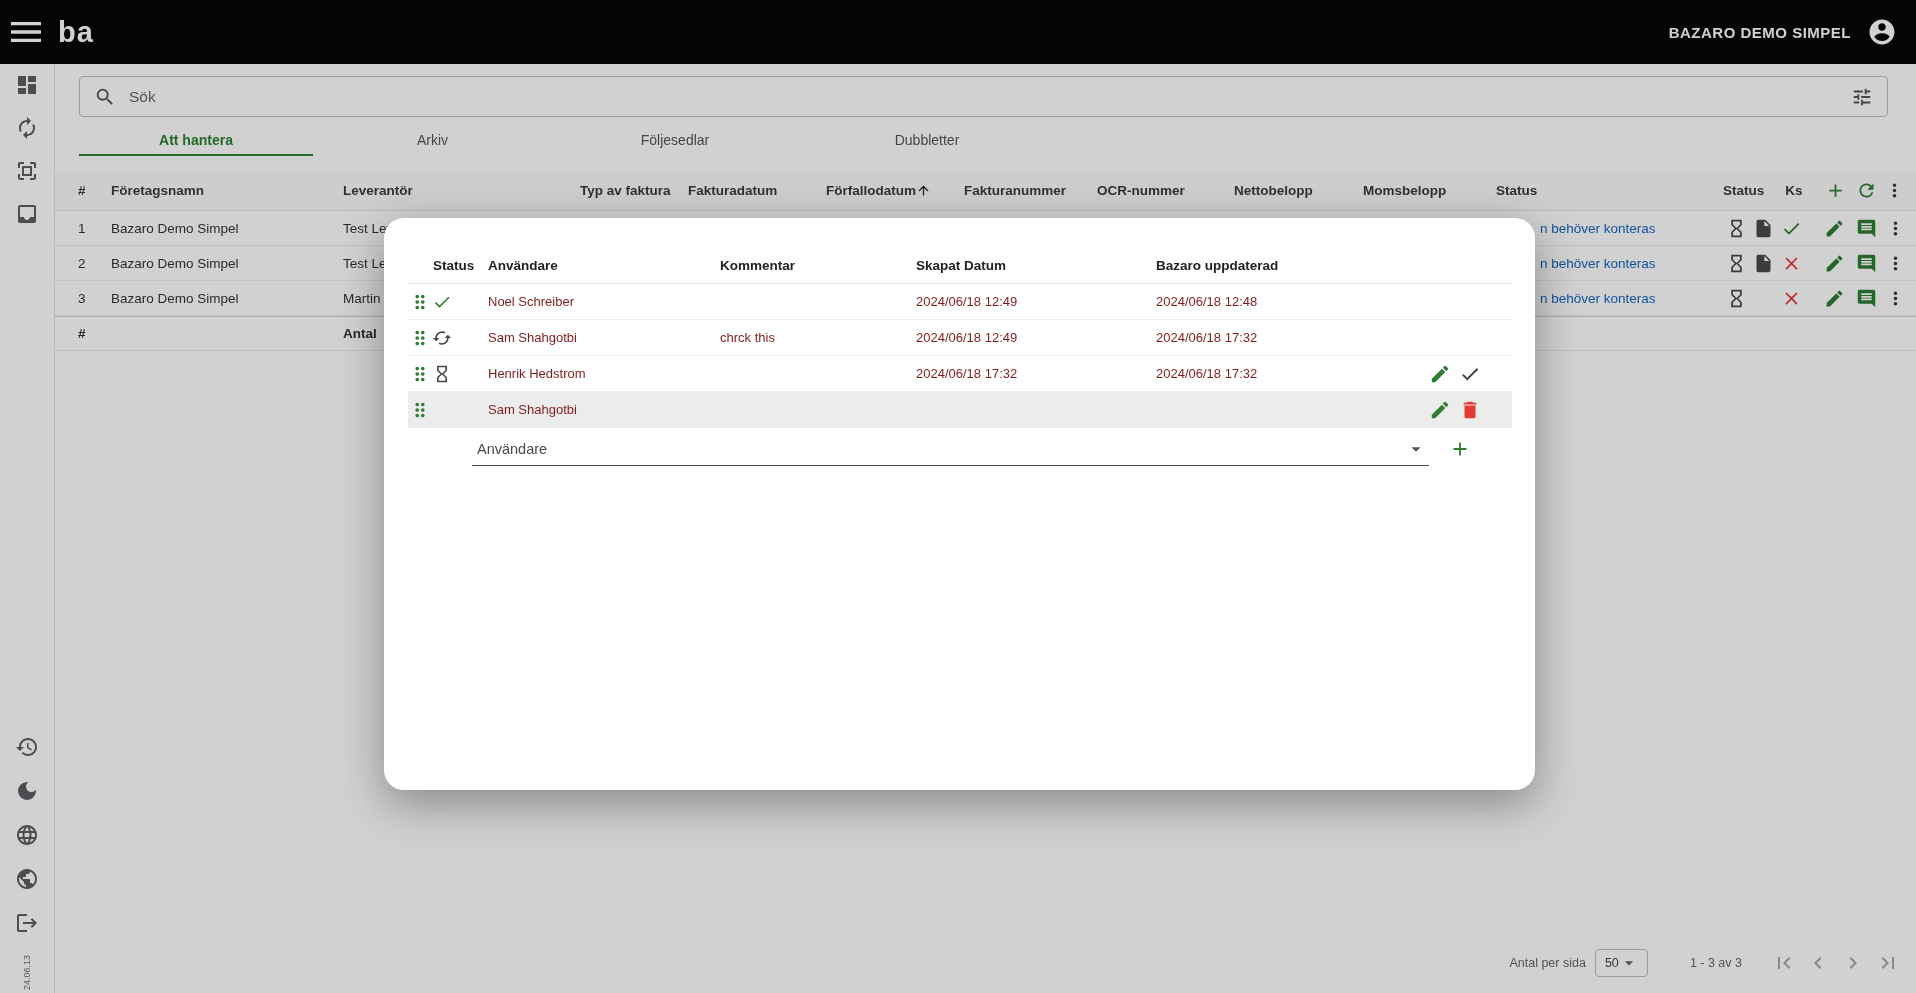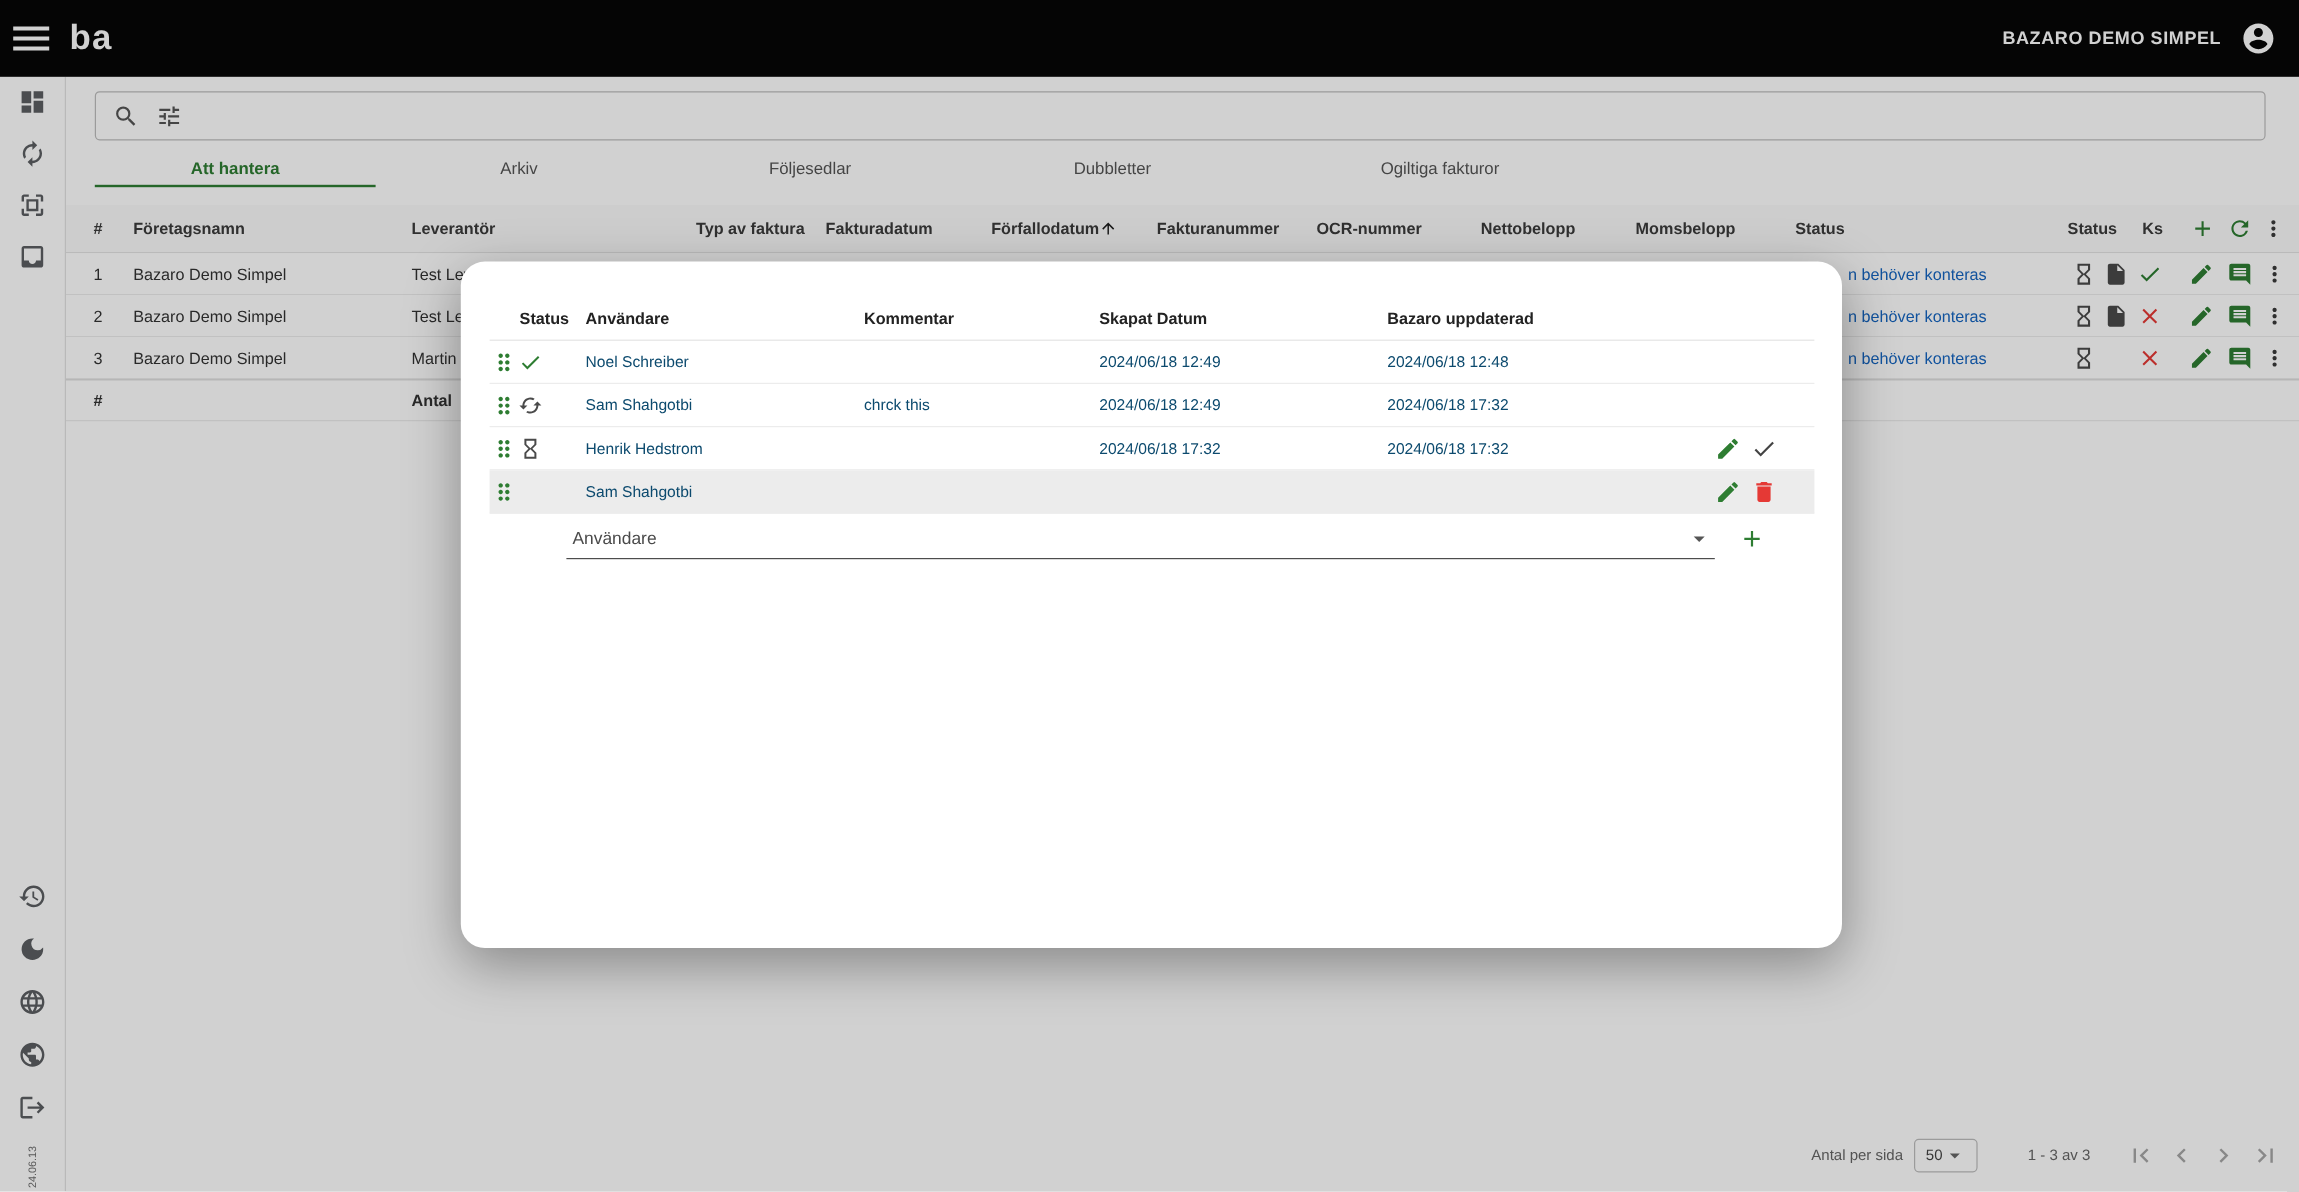--- a/index.html
+++ b/index.html
@@ -70,21 +70,21 @@
   .range-label { margin-left:42px; }
   .pg-btn { width:24px; height:24px; color:#a6a6a6; cursor:pointer; }
   .pg-first{margin-left:30px}.pg-prev{margin-left:10px}.pg-next{margin-left:11px}.pg-last{margin-left:11px}
 
   
   .backdrop { position:absolute; inset:0; background:rgba(0,0,0,.18); z-index:10; }
   .modal { position:absolute; left:384px; top:218px; width:1151px; height:572px; background:#fff; border-radius:20px; box-shadow:0 14px 45px rgba(0,0,0,.35); z-index:20; }
   .m-table { margin:30px 23px 0 24px; }
   .m-header { display:flex; align-items:center; height:36px; font-size:13.5px; font-weight:600; color:#222; border-bottom:1px solid #e4e4e4; }
   .mh-status{margin-left:25px; width:55px}.mh-user{width:232px}.mh-comment{width:196px}.mh-created{width:240px}.mh-updated{width:228px}
-  .m-row { display:flex; align-items:center; height:36px; font-size:13px; color:#0c4a6e; border-bottom:1px solid #ececec; }
+  .m-row { display:flex; align-items:center; height:36px; font-size:13px; color:#7f1d1d; border-bottom:1px solid #ececec; }
   .m-row.selected { background:#ececec; }
   .m-drag { width:24px; color:#2e7d32; cursor:grab; }
   .m-drag .icon, .m-stat .icon { width:20px; height:20px; }
   .m-stat { width:24px; color:#4a4a4a; display:inline-flex; }
   .m-user { width:232px; margin-left:32px; }
   .m-comment { width:196px; }
   .m-created { width:240px; }
   .m-updated { width:228px; }
   .m-actions { flex:1; display:flex; justify-content:flex-end; align-items:center; gap:8px; padding-right:31px; }
   .m-actions .icon { width:22px; height:22px; cursor:pointer; }
@@ -170,33 +170,33 @@
     <span class="version">24.06.13</span>
   </div>
 </nav>
 
 <div class="search-bar">
   <span class="icon">
       <svg viewBox="0 0 24 24" xmlns="http://www.w3.org/2000/svg">
         <path d="M15.5 14h-.79l-.28-.27A6.471 6.471 0 0 0 16 9.5 6.5 6.5 0 1 0 9.5 16c1.61 0 3.09-.59 4.23-1.57l.27.28v.79l5 4.99L20.49 19l-4.99-5zm-6 0C7.01 14 5 11.99 5 9.5S7.01 5 9.5 5 14 7.01 14 9.5 11.99 14 9.5 14z" fill="currentColor"></path>
       </svg>
     </span>
+  <input class="search-input" type="text" placeholder="Sök" style="">
   <span class="icon tune-icon">
       <svg viewBox="0 0 24 24" xmlns="http://www.w3.org/2000/svg">
         <path d="M3 17v2h6v-2H3zM3 5v2h10V5H3zm10 16v-2h8v-2h-8v-2h-2v6h2zM7 9v2H3v2h4v2h2V9H7zm14 4v-2H11v2h10zm-6-4h2V7h4V5h-4V3h-2v6z" fill="currentColor"></path>
       </svg>
     </span>
 </div>
 
 <div class="tabs">
   <div class="tab t1 active">Att hantera</div>
   <div class="tab t2">Arkiv</div>
   <div class="tab t3">Följesedlar</div>
   <div class="tab t4">Dubbletter</div>
-  <div class="tab t6">Ogiltiga fakturor</div>
 </div>
 
 <div class="thead">
   <span class="c num">#</span>
   <span class="c company">Företagsnamn</span>
   <span class="c supplier">Leverantör</span>
   <span class="c type">Typ av faktura</span>
   <span class="c invdate">Fakturadatum</span>
   <span class="c duedate">
     <span>Förfallodatum</span>

